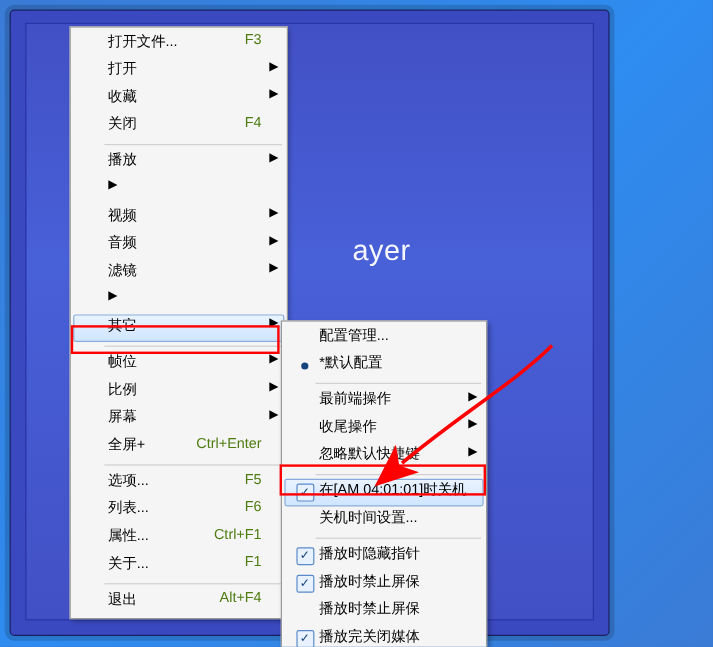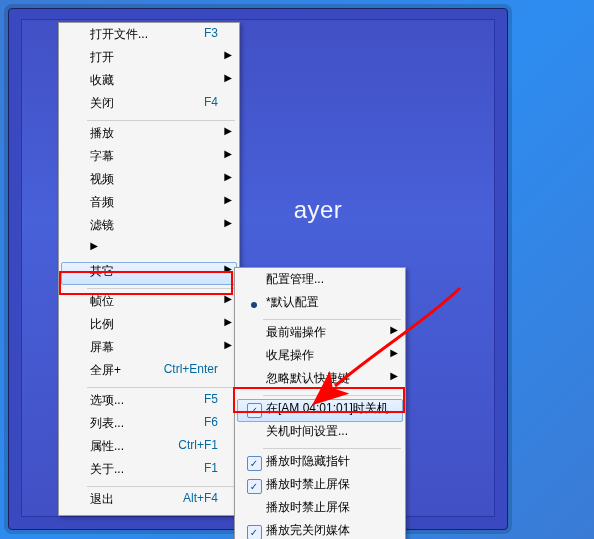--- a/index.html
+++ b/index.html
@@ -93,21 +93,21 @@
     align-items: center;
   }
   .menu .label {
     flex: 1;
     padding-left: 2px;
     padding-right: 4px;
     white-space: nowrap;
     overflow: hidden;
   }
   .menu .shortcut {
-    color: #0369a1;
+    color: #4d7c0f;
     padding-right: 4px;
   }
   .menu .sub {
     width: 10px;
     text-align: right;
     font-size: 10px;
   }
   .check {
     width: 13px;
     height: 13px;
@@ -179,21 +179,20 @@
         <span class="sub"></span>
       </div>
       <div class="sep"></div>
       <div class="item">
         <span class="icon-col"></span>
         <span class="label">播放</span>
         <span class="sub">▶</span>
       </div>
       <div class="item">
         <span class="icon-col"></span>
-        <span class="label">字幕</span>
         <span class="sub">▶</span>
       </div>
       <div class="item">
         <span class="icon-col"></span>
         <span class="label">视频</span>
         <span class="sub">▶</span>
       </div>
       <div class="item">
         <span class="icon-col"></span>
         <span class="label">音频</span>

